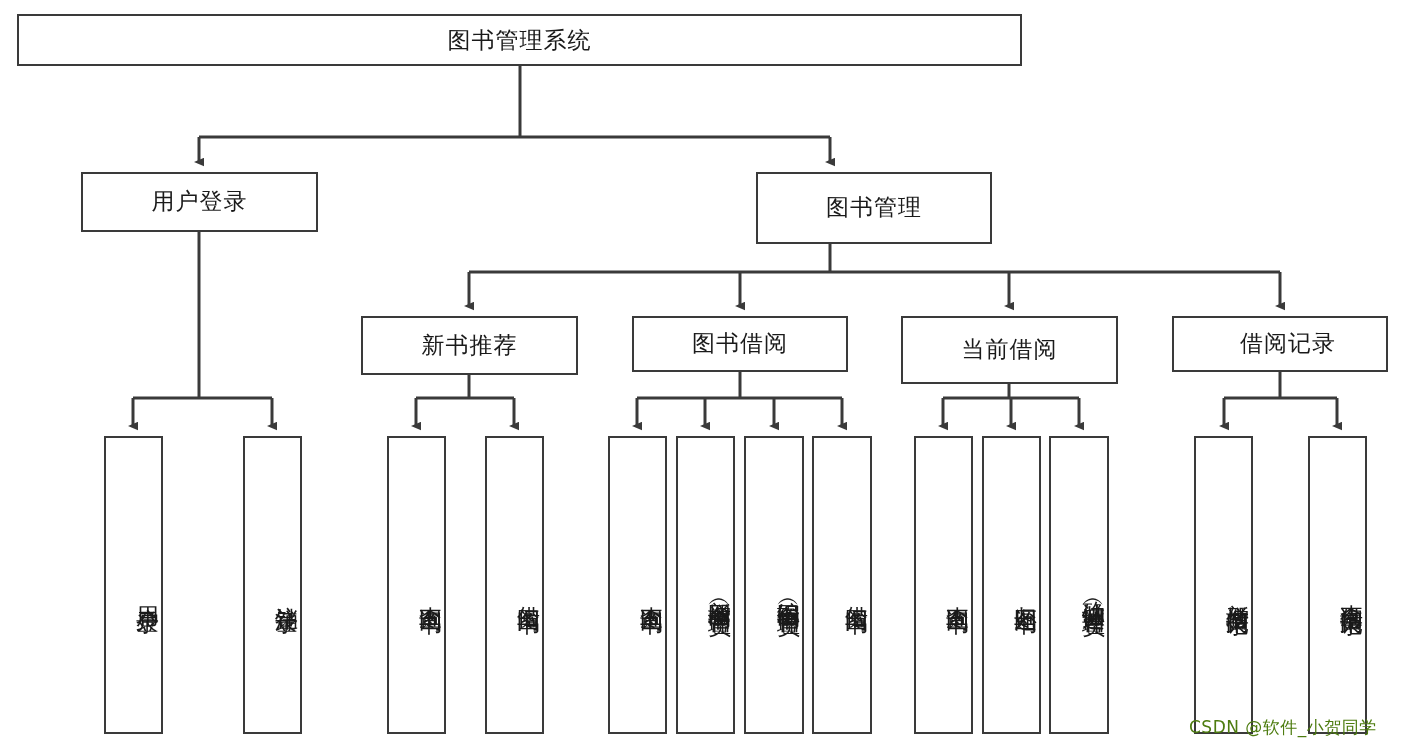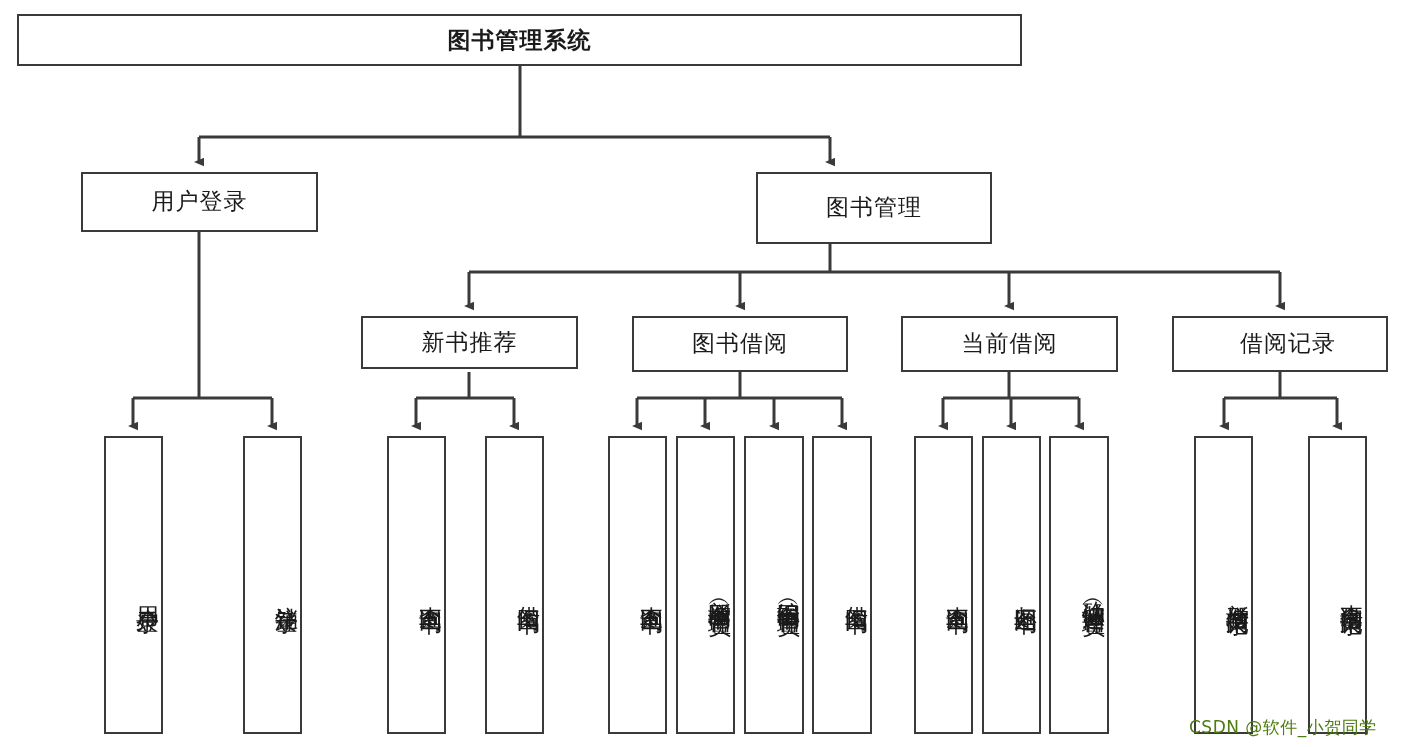--- a/index.html
+++ b/index.html
@@ -118,41 +118,41 @@
       <path d="M1011,398 L1011,426" marker-end="url(#arrow)"></path>
       <path d="M1079,398 L1079,426" marker-end="url(#arrow)"></path>
 
       <path d="M1280,372 L1280,398"></path>
       <path d="M1224,398 L1337,398"></path>
       <path d="M1224,398 L1224,426" marker-end="url(#arrow)"></path>
       <path d="M1337,398 L1337,426" marker-end="url(#arrow)"></path>
     </g>
   </svg>
 
-  <div class="node node-root" style="left:17px; top:14px; width:1005px; height:52px;font-weight:bold;">
+  <div class="node node-root" style="left:17px; top:14px; width:1005px; height:52px;">
     <span>图书管理系统</span>
   </div>
 
   <div class="node node-h" style="left:81px; top:172px; width:237px; height:60px;">
     <span>用户登录</span>
   </div>
 
   <div class="node node-h" style="left:712px; top:172px; width:236px; height:72px;margin-left:44px;">
     <span>图书管理</span>
   </div>
 
-  <div class="node node-h" style="left:361px; top:316px; width:217px; height:53px;">
+  <div class="node node-h" style="left:361px; top:316px; width:217px; height:59px;">
     <span>新书推荐</span>
   </div>
 
   <div class="node node-h" style="left:632px; top:316px; width:216px; height:56px;">
     <span>图书借阅</span>
   </div>
 
-  <div class="node node-h" style="left:901px; top:316px; width:217px; height:56px;">
+  <div class="node node-h" style="left:901px; top:316px; width:217px; height:68px;">
     <span>当前借阅</span>
   </div>
 
   <div class="node node-h" style="left:1172px; top:316px; width:216px; height:56px;padding-left:16px;">
     <span>借阅记录</span>
   </div>
 
   <div class="node node-v" style="left:104px; top:436px; width:59px; height:298px;">
     <span class="vtext">用户登录</span>
   </div>

